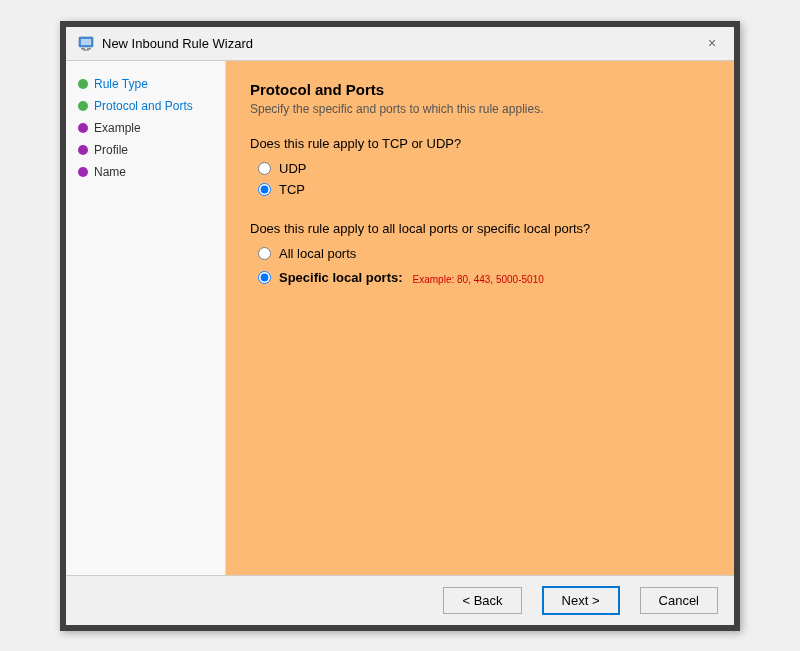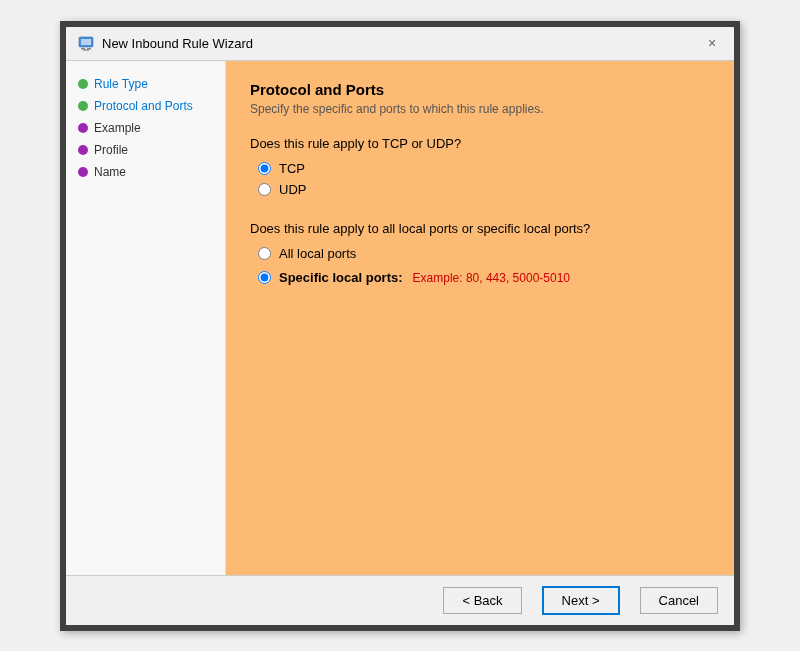--- a/index.html
+++ b/index.html
@@ -135,44 +135,43 @@
     .radio-option input[type="radio"] {
       margin: 0;
       cursor: pointer;
     }
     .ports-section {
       margin-top: 4px;
     }
     .ports-radio-group {
       display: flex;
       flex-direction: column;
-      gap: 8px;
       padding-left: 8px;
     }
     .ports-row {
       display: flex;
       align-items: flex-end;
       gap: 8px;
     }
     .ports-input-wrapper {
       display: flex;
       flex-direction: column;
     }
     .ports-input {
       border: 2px solid #e00;
       padding: 3px 6px;
       font-size: 13px;
       width: 280px;
       outline: none;
       color: #000;
     }
     .ports-example {
-      font-size: 12px;
+      font-size: 10px;
       color: #c00;
-      margin-top: 2px;
+      margin-top: 13px;
       padding-left: 2px;
     }
     .footer {
       border-top: 1px solid #ccc;
       padding: 10px 16px;
       display: flex;
       justify-content: flex-end;
       gap: 20px;
       background: #f0f0f0;
       height: 50px;
@@ -243,26 +242,26 @@
       </div>
     </div>
 
     <div class="main-content">
       <div class="page-title">Protocol and Ports</div>
       <div class="page-subtitle">Specify the specific and ports to which this rule applies.</div>
 
       <div class="section-question">Does this rule apply to TCP or UDP?</div>
       <div class="radio-group">
         <label class="radio-option">
+          <input type="radio" name="protocol" style="">
+          <span>UDP</span>
+        </label>
+        <label class="radio-option">
           <input type="radio" name="protocol" checked="" style="">
           <span>TCP</span>
-        </label>
-        <label class="radio-option">
-          <input type="radio" name="protocol" style="">
-          <span>UDP</span>
         </label>
       </div>
 
       <div class="ports-section">
         <div class="section-question">Does this rule apply to all local ports or specific local ports?</div>
         <div class="ports-radio-group">
           <label class="radio-option">
             <input type="radio" name="ports" style="">
             <span>All local ports</span>
           </label>

